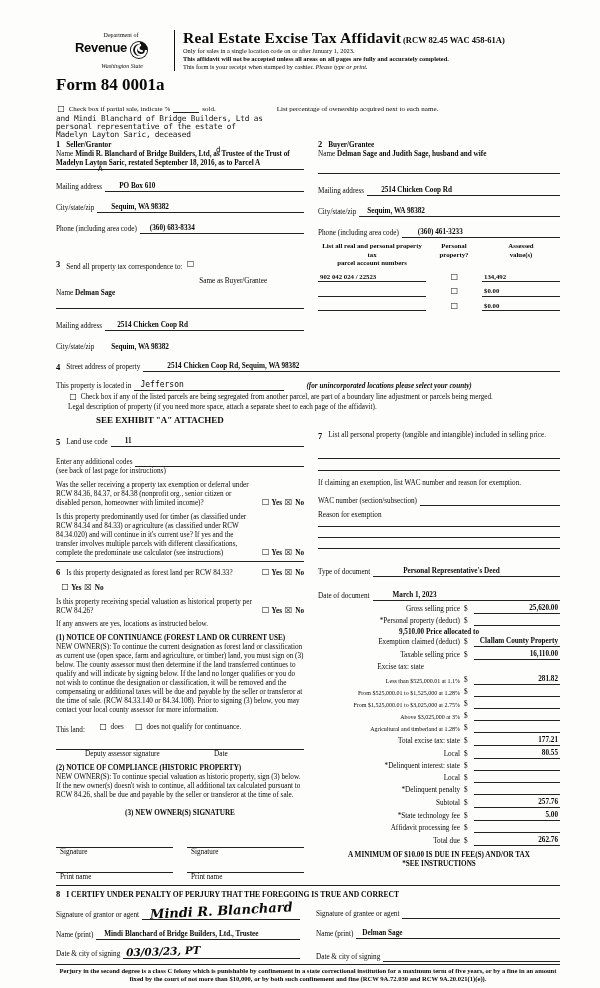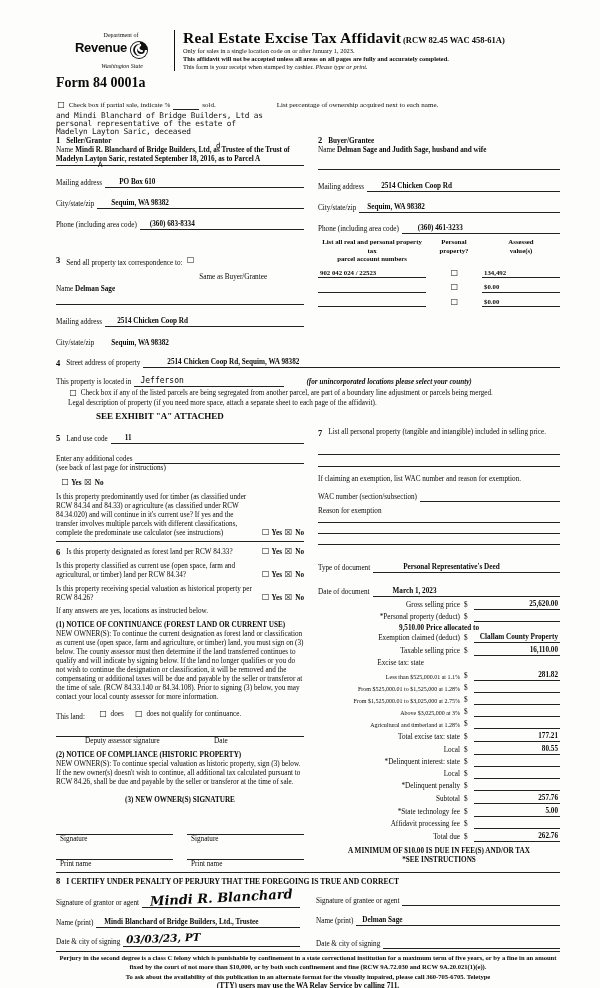--- a/index.html
+++ b/index.html
@@ -22,21 +22,21 @@
   .hdr { display:flex; align-items:flex-start; }
   .logo { width:112px; flex:none; text-align:center; padding-top:4px; }
   .logo-top { font-size:6px; margin-left:18px; }
   .logo-line { display:flex; justify-content:center; }
   .logo-name { font-family:"Liberation Sans", sans-serif; font-weight:bold; font-size:13px; letter-spacing:-0.3px; }
   .logo-sub { font-size:6px; font-style:italic; margin-left:20px; }
   .vrule { border-left:1.5px solid #111; align-self:stretch; margin:2px 8px 0 6px; }
   .title-big { font-size:15.5px; font-weight:bold; letter-spacing:0.2px; }
   .title-rcw { font-size:8.5px; font-weight:bold; }
   .hnote { font-size:6.4px; }
-  .formnum { font-size:14px; font-weight:bold; margin:3px 0 2px 0; }
+  .formnum { font-size:17px; font-weight:bold; margin:3px 0 2px 0; }
   .partial { font-size:7px; display:flex; align-items:flex-end; }
   .short-line { display:inline-block; width:26px; border-bottom:1px solid #222; }
   .typed { font-family:"DejaVu Sans Mono", monospace; font-size:7.8px; line-height:1.02; letter-spacing:-0.2px; color:#161616; }
   .sechead { font-weight:bold; }
   .namewrap { font-weight:bold; border-bottom:1px solid #222; padding-bottom:1px; position:relative; }
   .typed-sup { position:absolute; font-family:"DejaVu Sans Mono", monospace; font-size:7.5px; font-weight:normal; }
   .mt2{margin-top:2px}.mt3{margin-top:3px}.mt4{margin-top:4px}.mt5{margin-top:5px}.mt6{margin-top:6px}.mt8{margin-top:8px}.mt10{margin-top:10px}
   
   .ptable { display:grid; grid-template-columns:1fr 44px 78px; column-gap:6px; font-size:6.8px; }
   .ptable .h { font-weight:bold; text-align:center; }
@@ -220,35 +220,35 @@
         <span class="lbl">Land use code</span>
         <span class="fill" style="padding-left:14px;">11</span>
       </div>
       <div class="row mt4">
         <span class="lbl">Enter any additional codes</span>
         <span class="fill"></span>
       </div>
       <div>(see back of last page for instructions)</div>
 
       <div class="q">
+        <span class="qtext">Was the seller receiving a property tax exemption or deferral under RCW 84.36, 84.37, or 84.38 (nonprofit org., senior citizen or disabled person, homeowner with limited income)?</span>
         <span class="yn"><span class="cb">☐</span> <span>Yes</span> <span class="cb">☒</span> <span>No</span></span>
       </div>
       <div class="q">
         <span class="qtext bold" style="font-weight:normal;">Is this property predominantly used for timber (as classified under RCW 84.34 and 84.33) or agriculture (as classified under RCW 84.34.020) and will continue in it's current use? If yes and the transfer involves multiple parcels with different classifications, complete the predominate use calculator (see instructions)</span>
         <span class="yn"><span class="cb">☐</span> <span>Yes</span> <span class="cb">☒</span> <span>No</span></span>
       </div>
 
       <div class="hr mt3"></div>
       <div class="q mt3">
         <span class="secnum">6</span>
         <span class="qtext">Is this property designated as forest land per RCW 84.33?</span>
         <span class="yn"><span class="cb">☐</span> <span>Yes</span> <span class="cb">☒</span> <span>No</span></span>
       </div>
       <div class="q">
-        <span class="qtext">Is this property classified as current use (open space, farm and agricultural, or timber) land per RCW 84.34?</span>
         <span class="yn"><span class="cb">☐</span> <span>Yes</span> <span class="cb">☒</span> <span>No</span></span>
       </div>
       <div class="q">
         <span class="qtext">Is this property receiving special valuation as historical property per RCW 84.26?</span>
         <span class="yn"><span class="cb">☐</span> <span>Yes</span> <span class="cb">☒</span> <span>No</span></span>
       </div>
 
       <div class="mt4">If any answers are yes, locations as instructed below.</div>
       <div class="notice-title">(1) NOTICE OF CONTINUANCE (FOREST LAND OR CURRENT USE)</div>
       <div>NEW OWNER(S): To continue the current designation as forest land or classification as current use (open space, farm and agriculture, or timber) land, you must sign on (3) below.  The county assessor must then determine if the land transferred continues to qualify and will indicate by signing below.  If the land no longer qualifies or you do not wish to continue the designation or classification, it will be removed and the compensating or additional taxes will be due and payable by the seller or transferor at the time of sale.  (RCW 84.33.140 or 84.34.108).  Prior to signing (3) below, you may contact your local county assessor for more information.</div>

